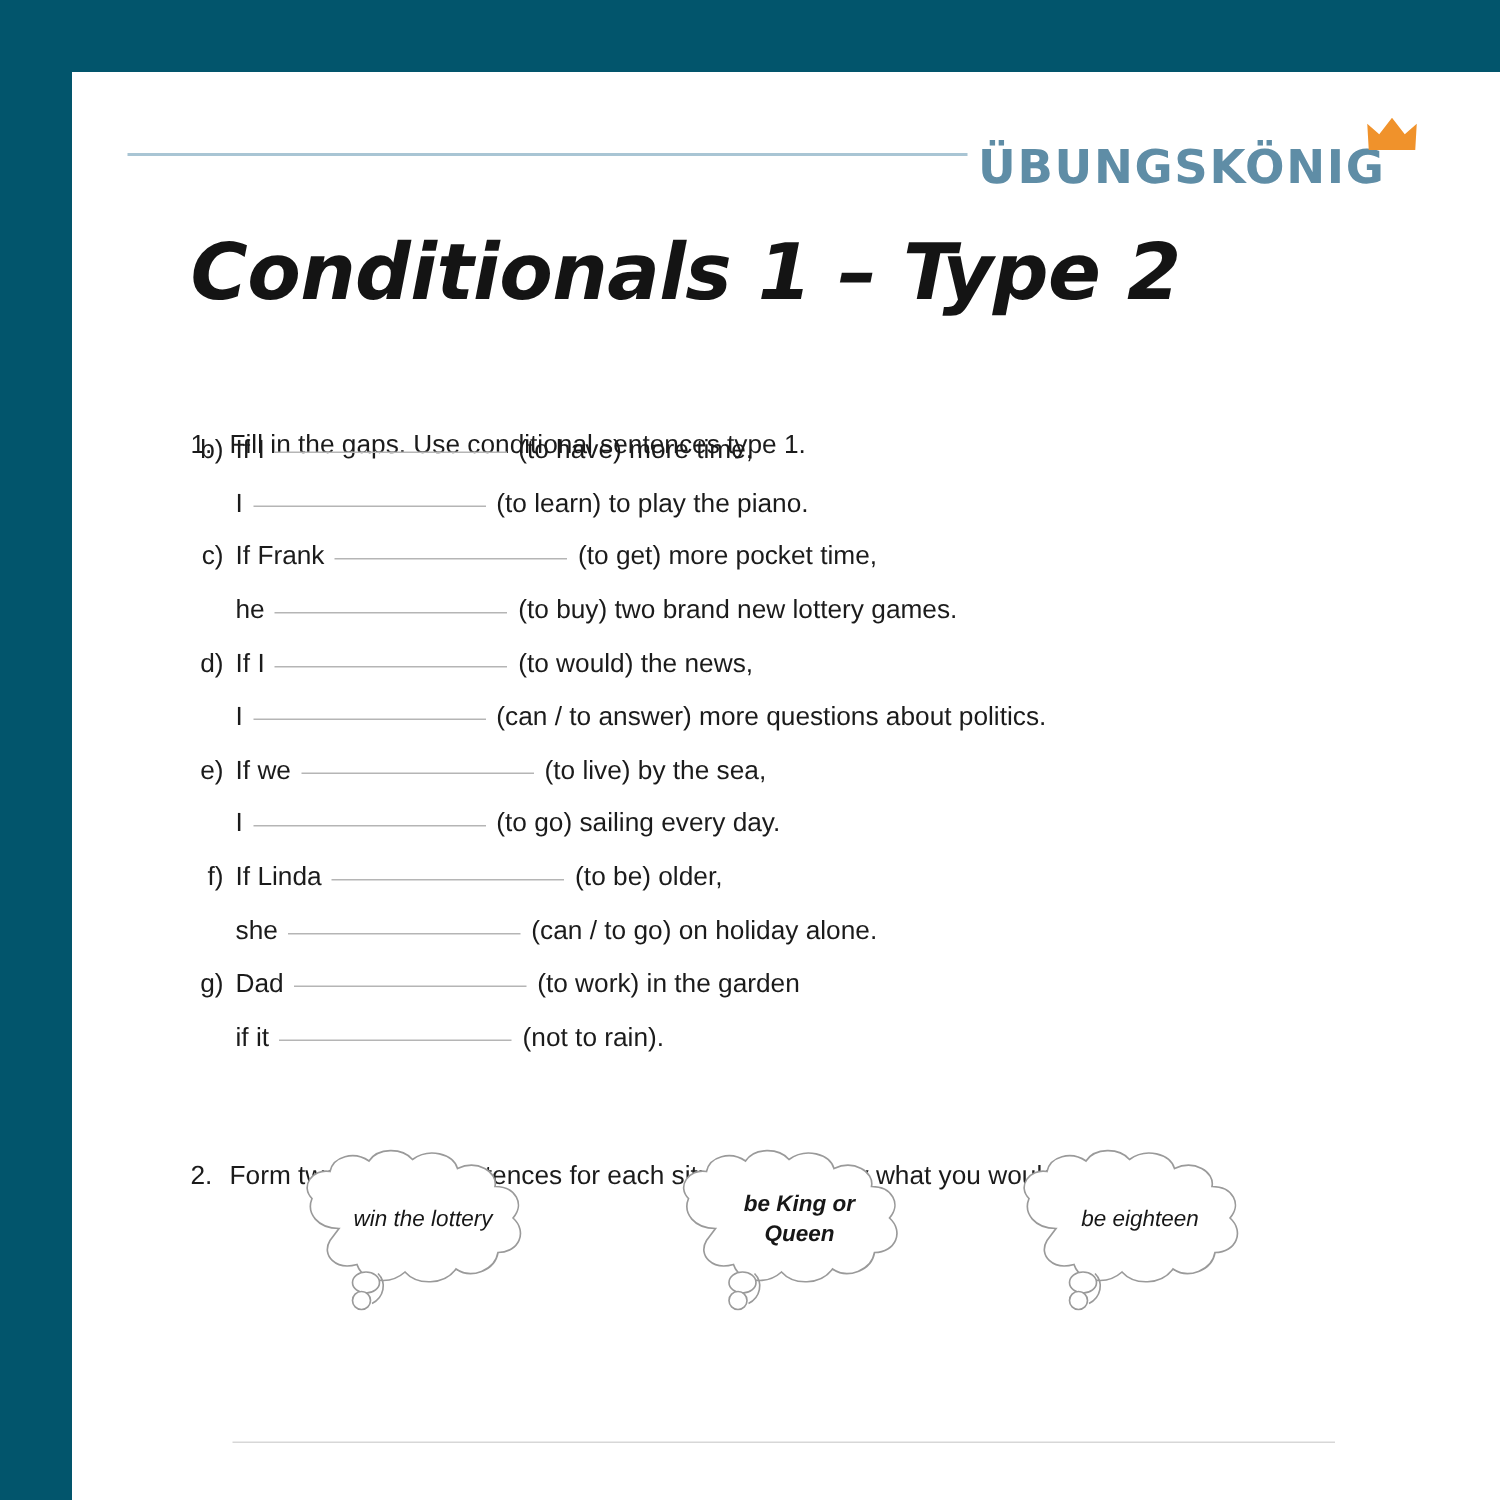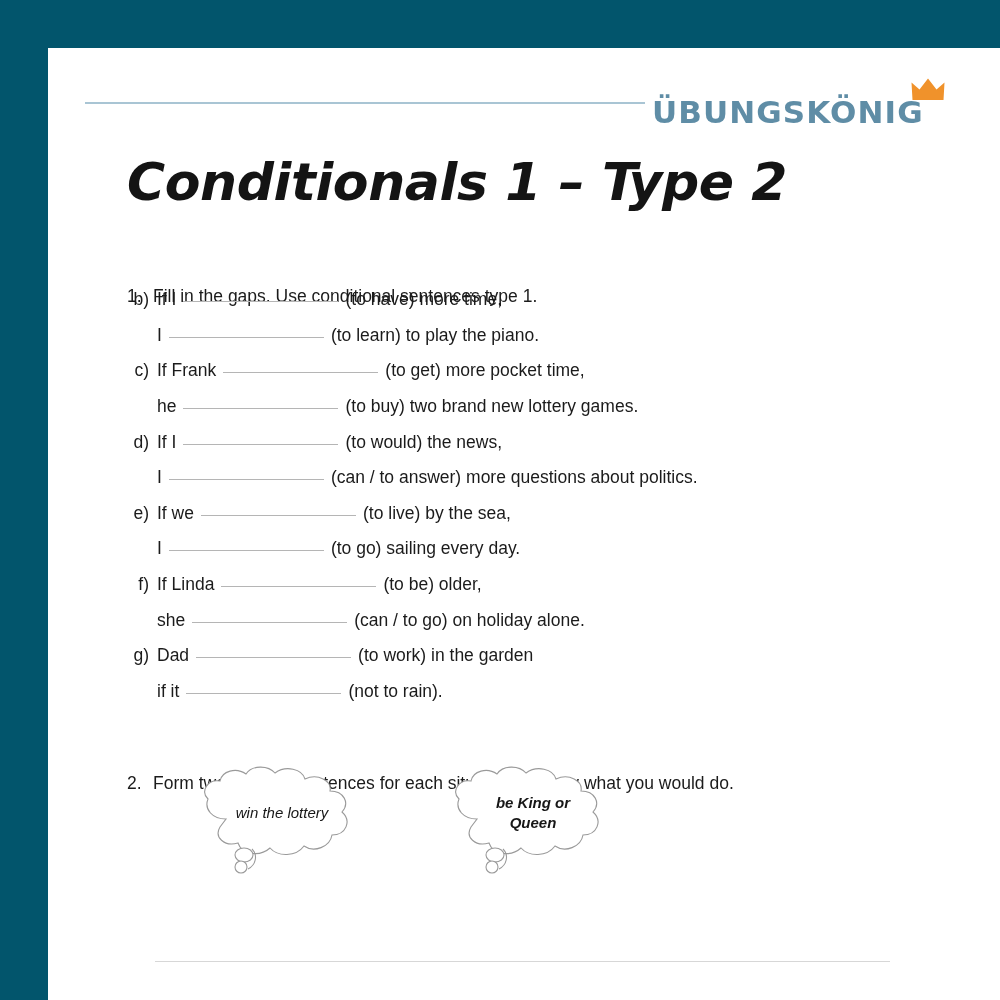--- a/index.html
+++ b/index.html
@@ -353,20 +353,29 @@
       <div class="bubble" style="left: 251px; top: 0px; font-weight: bold;">
         <svg viewBox="0 0 180 130" width="228" height="130">
           <path d="M34,56 C20,56 12,46 16,36 C8,28 16,16 28,18 C30,8 44,4 54,11 C60,2 76,2 83,10 C94,2 110,6 113,16 C126,10 140,18 138,28 C152,28 158,40 150,49 C160,58 154,72 140,72 C138,84 122,90 112,83 C104,94 86,94 78,85 C68,94 50,92 46,80 C32,84 22,74 28,64 Z" fill="#ffffff" stroke="#9a9a9a" stroke-width="1.1"></path>
           <ellipse cx="52" cy="92" rx="9" ry="7" fill="#ffffff" stroke="#9a9a9a" stroke-width="1.1"></ellipse>
           <ellipse cx="49" cy="104" rx="6" ry="6" fill="#ffffff" stroke="#9a9a9a" stroke-width="1.1"></ellipse>
           <path d="M60,86 C66,92 64,102 56,106" fill="none" stroke="#9a9a9a" stroke-width="1.1"></path>
         </svg>
         <div class="bubble-text" style="white-space: pre-line;">be King or
 Queen</div>
       </div>
+      <div class="bubble" style="left: 478px; top: 0px;">
+        <svg viewBox="0 0 180 130" width="228" height="130">
+          <path d="M34,56 C20,56 12,46 16,36 C8,28 16,16 28,18 C30,8 44,4 54,11 C60,2 76,2 83,10 C94,2 110,6 113,16 C126,10 140,18 138,28 C152,28 158,40 150,49 C160,58 154,72 140,72 C138,84 122,90 112,83 C104,94 86,94 78,85 C68,94 50,92 46,80 C32,84 22,74 28,64 Z" fill="#ffffff" stroke="#9a9a9a" stroke-width="1.1"></path>
+          <ellipse cx="52" cy="92" rx="9" ry="7" fill="#ffffff" stroke="#9a9a9a" stroke-width="1.1"></ellipse>
+          <ellipse cx="49" cy="104" rx="6" ry="6" fill="#ffffff" stroke="#9a9a9a" stroke-width="1.1"></ellipse>
+          <path d="M60,86 C66,92 64,102 56,106" fill="none" stroke="#9a9a9a" stroke-width="1.1"></path>
+        </svg>
+        <div class="bubble-text" style="white-space: pre-line;">be eighteen</div>
+      </div>
     </div>
 
   <div class="write-lines">
       <div class="write-line"></div>
       <div class="write-line"></div>
     </div>
 
 </div>
 
 </body></html>

